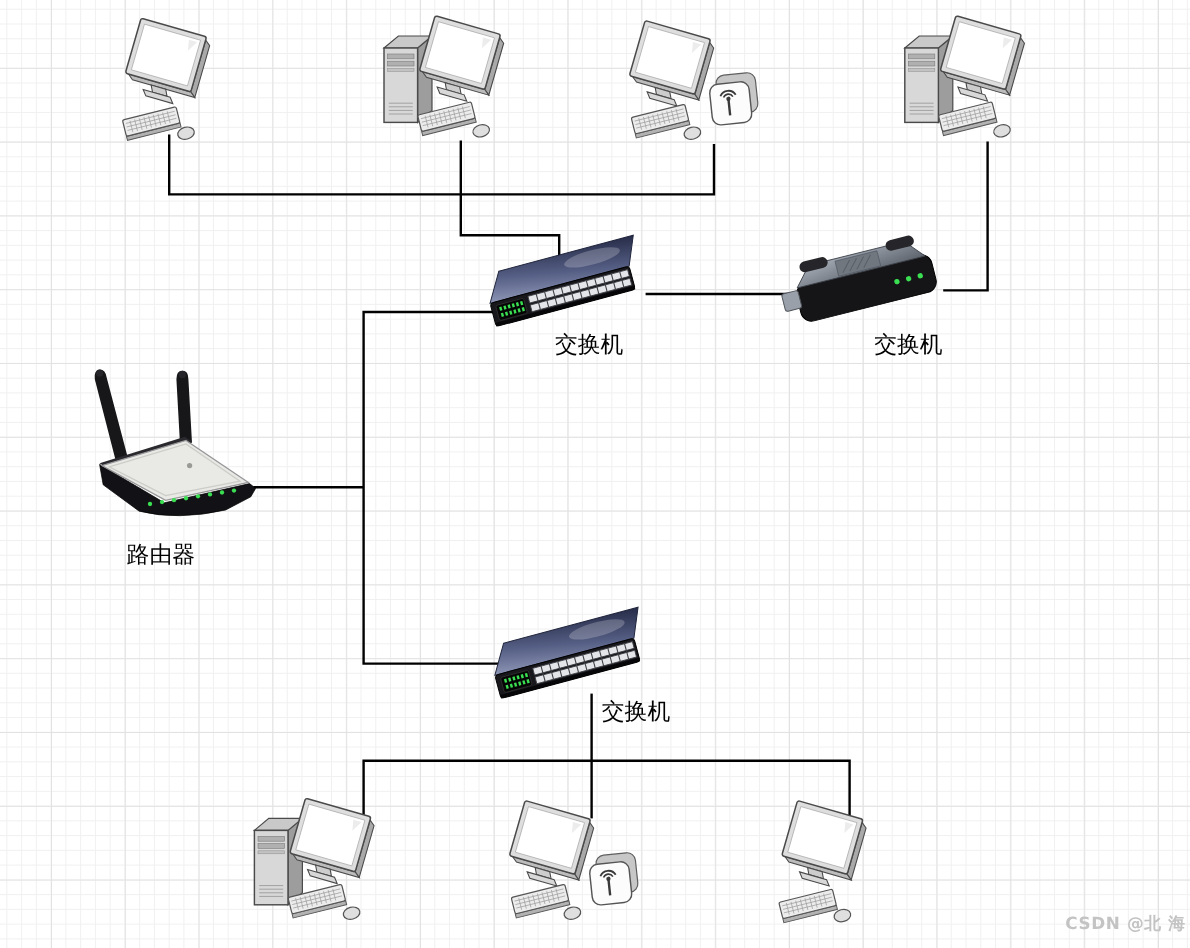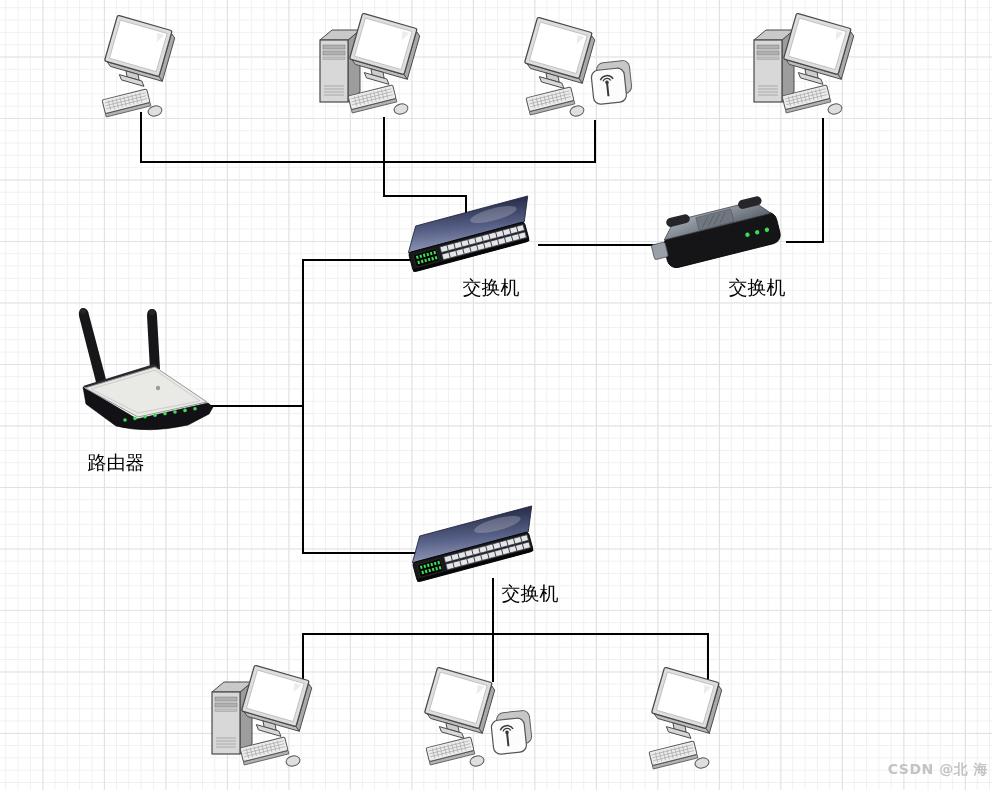--- a/index.html
+++ b/index.html
@@ -258,18 +258,18 @@
   <svg class="device" style="left:426px;top:660px" width="115" height="115" viewBox="0 0 115 115">
       <use href="#g-wifipc"></use>
     </svg>
 
   <svg class="device" style="left:645px;top:660px" width="95" height="115" viewBox="0 0 95 115">
       <use href="#g-pc"></use>
     </svg>
 
   <div class="node-label" style="left:430px;top:277px">交换机</div>
   <div class="node-label" style="left:696px;top:277px">交换机</div>
-  <div class="node-label" style="left:55px;top:452px">路由器</div>
+  <div class="node-label" style="left:73px;top:452px">路由器</div>
   <div class="node-label" style="left:469px;top:583px">交换机</div>
 
   <div class="watermark">CSDN @北 海</div>
 
 </div>
 
 </body></html>

